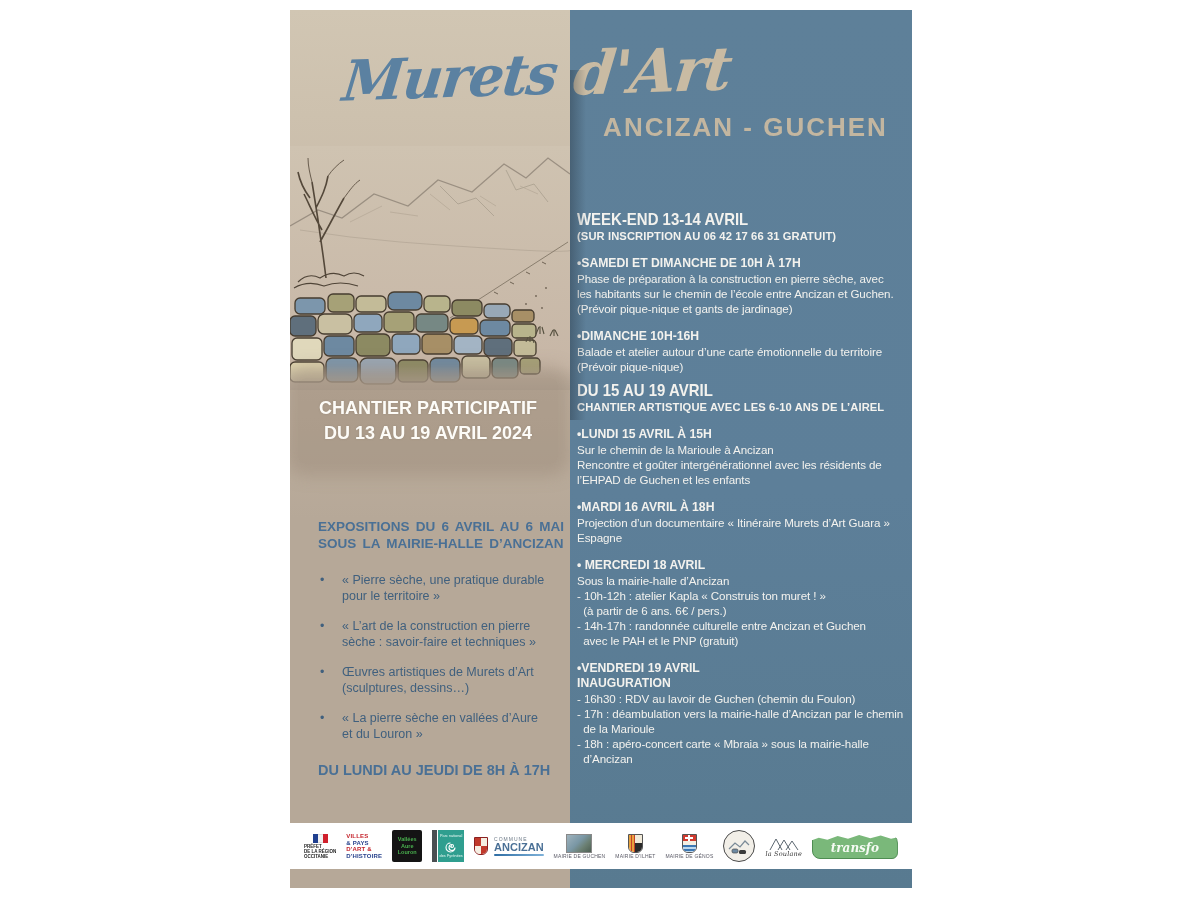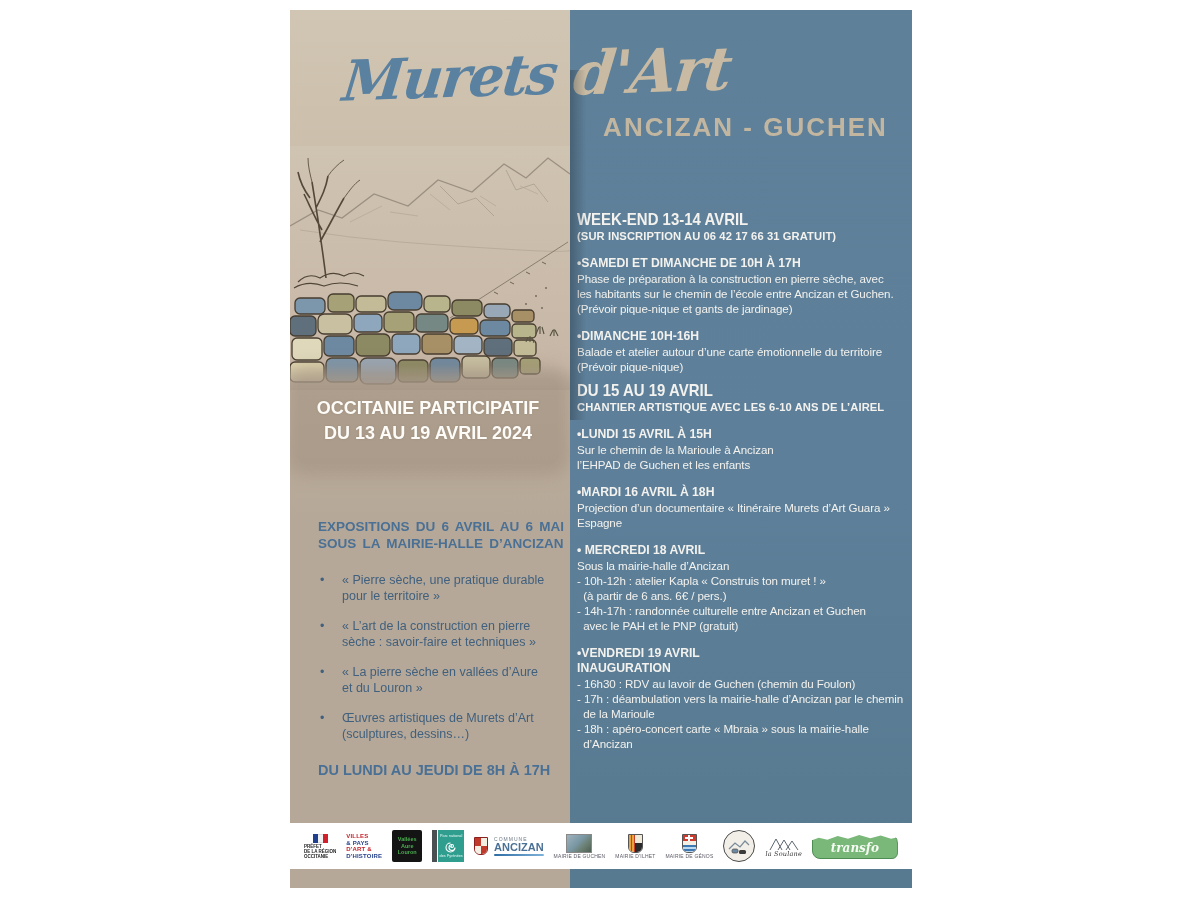--- a/index.html
+++ b/index.html
@@ -188,32 +188,32 @@
           <rect x="202" y="212" width="26" height="20" rx="5" fill="#768884"></rect>
           <rect x="230" y="212" width="20" height="16" rx="4" fill="#a6a177"></rect>
         </g>
 
         <path d="M246,188 l3,-7 M250,188 l0,-8 M254,188 l-2,-7 M260,190 l3,-6 M264,190 l0,-7 M268,190 l-3,-6" stroke="#55503f" stroke-width="1.1" fill="none"></path>
         <path d="M236,196 l2,-5 M240,196 l0,-6 M244,197 l-2,-5" stroke="#55503f" stroke-width="1" fill="none"></path>
         <rect x="0" y="220" width="280" height="24" fill="url(#fade)"></rect>
       </svg>
 
       <div class="banner">
-        <div class="banner-line">OCCITANIE PARTICIPATIF</div>
+        <div class="banner-line">CHANTIER PARTICIPATIF</div>
         <div class="banner-line">DU 13 AU 19 AVRIL 2024</div>
       </div>
 
       <div class="expos">
         <div class="expos-h">EXPOSITIONS DU 6 AVRIL AU 6 MAI</div>
         <div class="expos-h">SOUS LA MAIRIE-HALLE D’ANCIZAN</div>
         <ul class="expo-list" id="expo-list">
             <li>« Pierre sèche, une pratique durable pour le territoire »</li>
             <li>« L’art de la construction en pierre sèche : savoir-faire et techniques »</li>
+            <li>Œuvres artistiques de Murets d’Art (sculptures, dessins…)</li>
             <li>« La pierre sèche en vallées d’Aure et du Louron »</li>
-            <li>Œuvres artistiques de Murets d’Art (sculptures, dessins…)</li>
           </ul>
       </div>
 
       <div class="hours">DU LUNDI AU JEUDI DE 8H À 17H</div>
     </div>
 
     <div class="col-right">
       <div class="title-dart">d'Art</div>
       <div class="title-sub">ANCIZAN - GUCHEN</div>
       <div class="schedule" id="schedule">
@@ -231,20 +231,21 @@
               <div class="ev-line">Balade et atelier autour d’une carte émotionnelle du territoire</div>
               <div class="ev-line">(Prévoir pique-nique)</div>
             </div>
           </div>
           <div class="section">
             <div class="sec-h"><span class="cond">DU 15 AU 19 AVRIL</span></div>
             <div class="sec-sub">CHANTIER ARTISTIQUE AVEC LES 6-10 ANS DE L’AIREL</div>
             <div class="event">
               <div class="ev-title">•LUNDI 15 AVRIL À 15H</div>
               <div class="ev-line">Sur le chemin de la Marioule à Ancizan</div>
+              <div class="ev-line">Rencontre et goûter intergénérationnel avec les résidents de</div>
               <div class="ev-line">l’EHPAD de Guchen et les enfants</div>
             </div>
             <div class="event">
               <div class="ev-title">•MARDI 16 AVRIL À 18H</div>
               <div class="ev-line">Projection d’un documentaire « Itinéraire Murets d’Art Guara »</div>
               <div class="ev-line">Espagne</div>
             </div>
             <div class="event">
               <div class="ev-title">• MERCREDI 18 AVRIL</div>
               <div class="ev-line">Sous la mairie-halle d’Ancizan</div>

